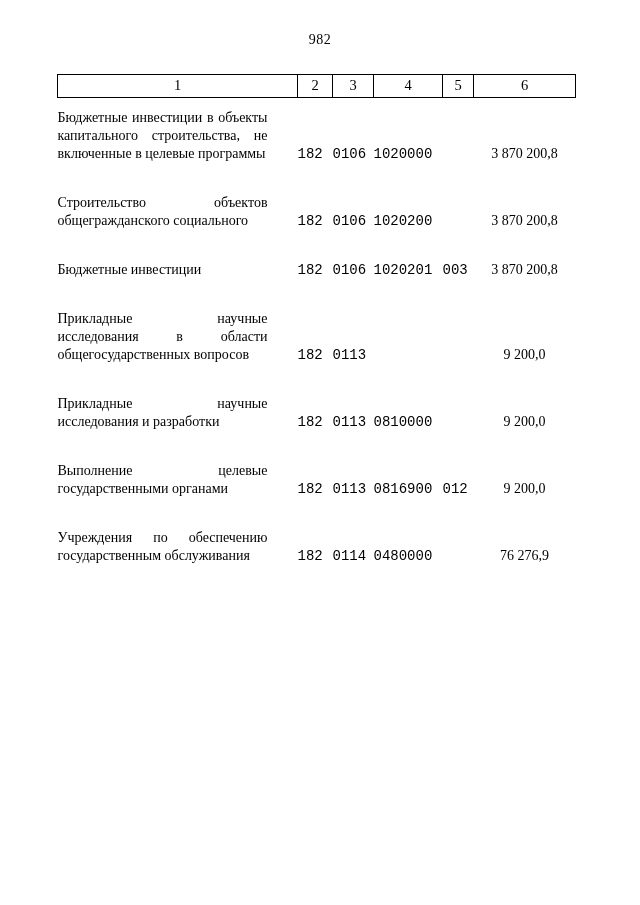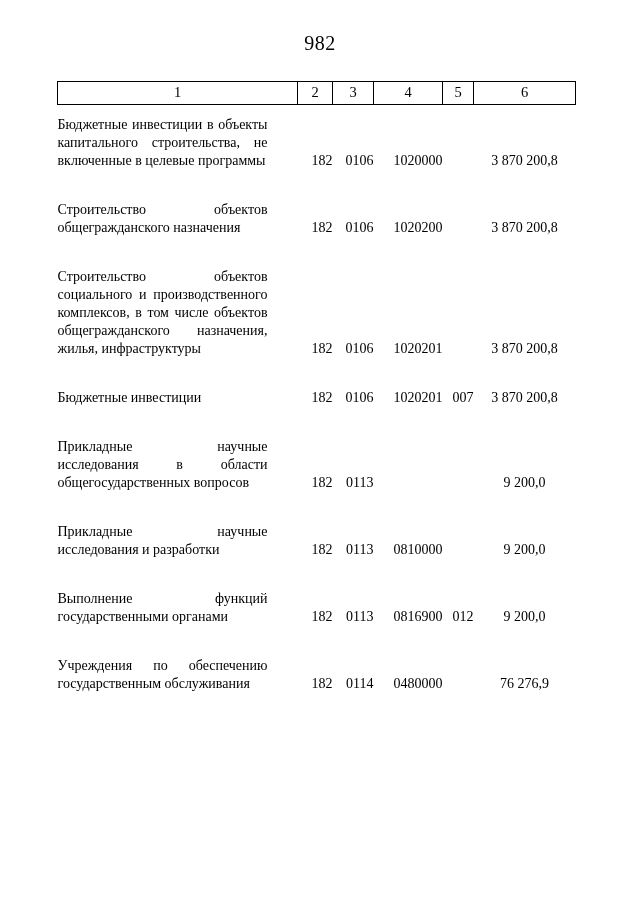--- a/index.html
+++ b/index.html
@@ -7,21 +7,21 @@
   body {
     width: 640px;
     height: 905px;
     background: #ffffff;
     overflow: hidden;
     color: #000;
     font-family: "Liberation Serif", "DejaVu Serif", serif;
   }
   .page-number {
     text-align: center;
-    font-size: 20px;
+    font-size: 14px;
     padding-top: 32px;
     letter-spacing: 0.5px;
   }
   table.budget {
     border-collapse: collapse;
     table-layout: fixed;
     width: 518px;
     margin: 26px 0 0 57px;
     font-size: 14px;
   }
@@ -42,21 +42,21 @@
     vertical-align: bottom;
     padding: 0 0 31px 0;
     line-height: 18px;
   }
   tbody tr:first-child td { padding-top: 11px; }
   tbody tr:last-child td { padding-bottom: 8px; }
   td.desc {
     text-align: justify;
     padding-right: 30px;
   }
-  td.code { text-align: right; }
+  td.code { text-align: left; font-family: Liberation Mono, monospace; }
   td.amount { text-align: center; white-space: nowrap; }
 </style>
 </head>
 <body>
 
 <div class="page-number">982</div>
 
 <table class="budget">
   <colgroup>
     <col class="c1">
@@ -79,61 +79,53 @@
   <tbody>
     <tr>
       <td class="desc">Бюджетные инвестиции в объекты капитального строительства, не включенные в целевые программы</td>
       <td class="code">182</td>
       <td class="code">0106</td>
       <td class="code">1020000</td>
       <td class="code"></td>
       <td class="amount">3 870 200,8</td>
     </tr>
     <tr>
-      <td class="desc">Строительство объектов общегражданского назначения</td>
+      <td class="desc">Строительство объектов общегражданского социального</td>
       <td class="code">182</td>
       <td class="code">0106</td>
       <td class="code">1020200</td>
-      <td class="code"></td>
-      <td class="amount">3 870 200,8</td>
-    </tr>
-    <tr>
-      <td class="desc">Строительство объектов социального и производственного комплексов, в том числе объектов общегражданского назначения, жилья, инфраструктуры</td>
-      <td class="code">182</td>
-      <td class="code">0106</td>
-      <td class="code">1020201</td>
       <td class="code"></td>
       <td class="amount">3 870 200,8</td>
     </tr>
     <tr>
       <td class="desc">Бюджетные инвестиции</td>
       <td class="code">182</td>
       <td class="code">0106</td>
       <td class="code">1020201</td>
-      <td class="code">007</td>
+      <td class="code">003</td>
       <td class="amount">3 870 200,8</td>
     </tr>
     <tr>
       <td class="desc">Прикладные научные исследования в области общегосударственных вопросов</td>
       <td class="code">182</td>
       <td class="code">0113</td>
       <td class="code"></td>
       <td class="code"></td>
       <td class="amount">9 200,0</td>
     </tr>
     <tr>
       <td class="desc">Прикладные научные исследования и разработки</td>
       <td class="code">182</td>
       <td class="code">0113</td>
       <td class="code">0810000</td>
       <td class="code"></td>
       <td class="amount">9 200,0</td>
     </tr>
     <tr>
-      <td class="desc">Выполнение функций государственными органами</td>
+      <td class="desc">Выполнение целевые государственными органами</td>
       <td class="code">182</td>
       <td class="code">0113</td>
       <td class="code">0816900</td>
       <td class="code">012</td>
       <td class="amount">9 200,0</td>
     </tr>
     <tr>
       <td class="desc">Учреждения по обеспечению государственным обслуживания</td>
       <td class="code">182</td>
       <td class="code">0114</td>

